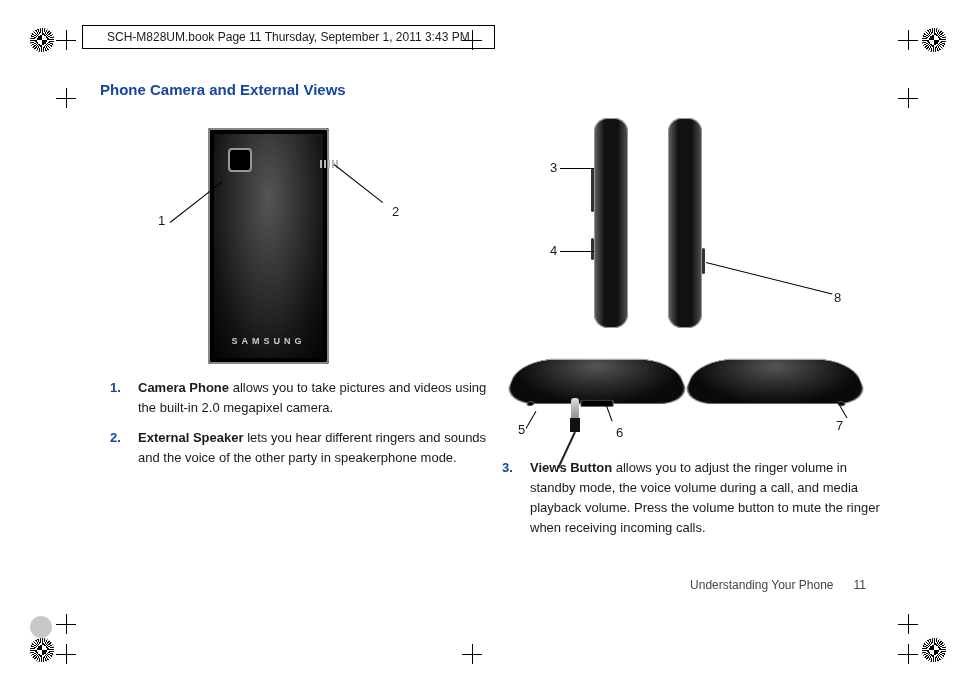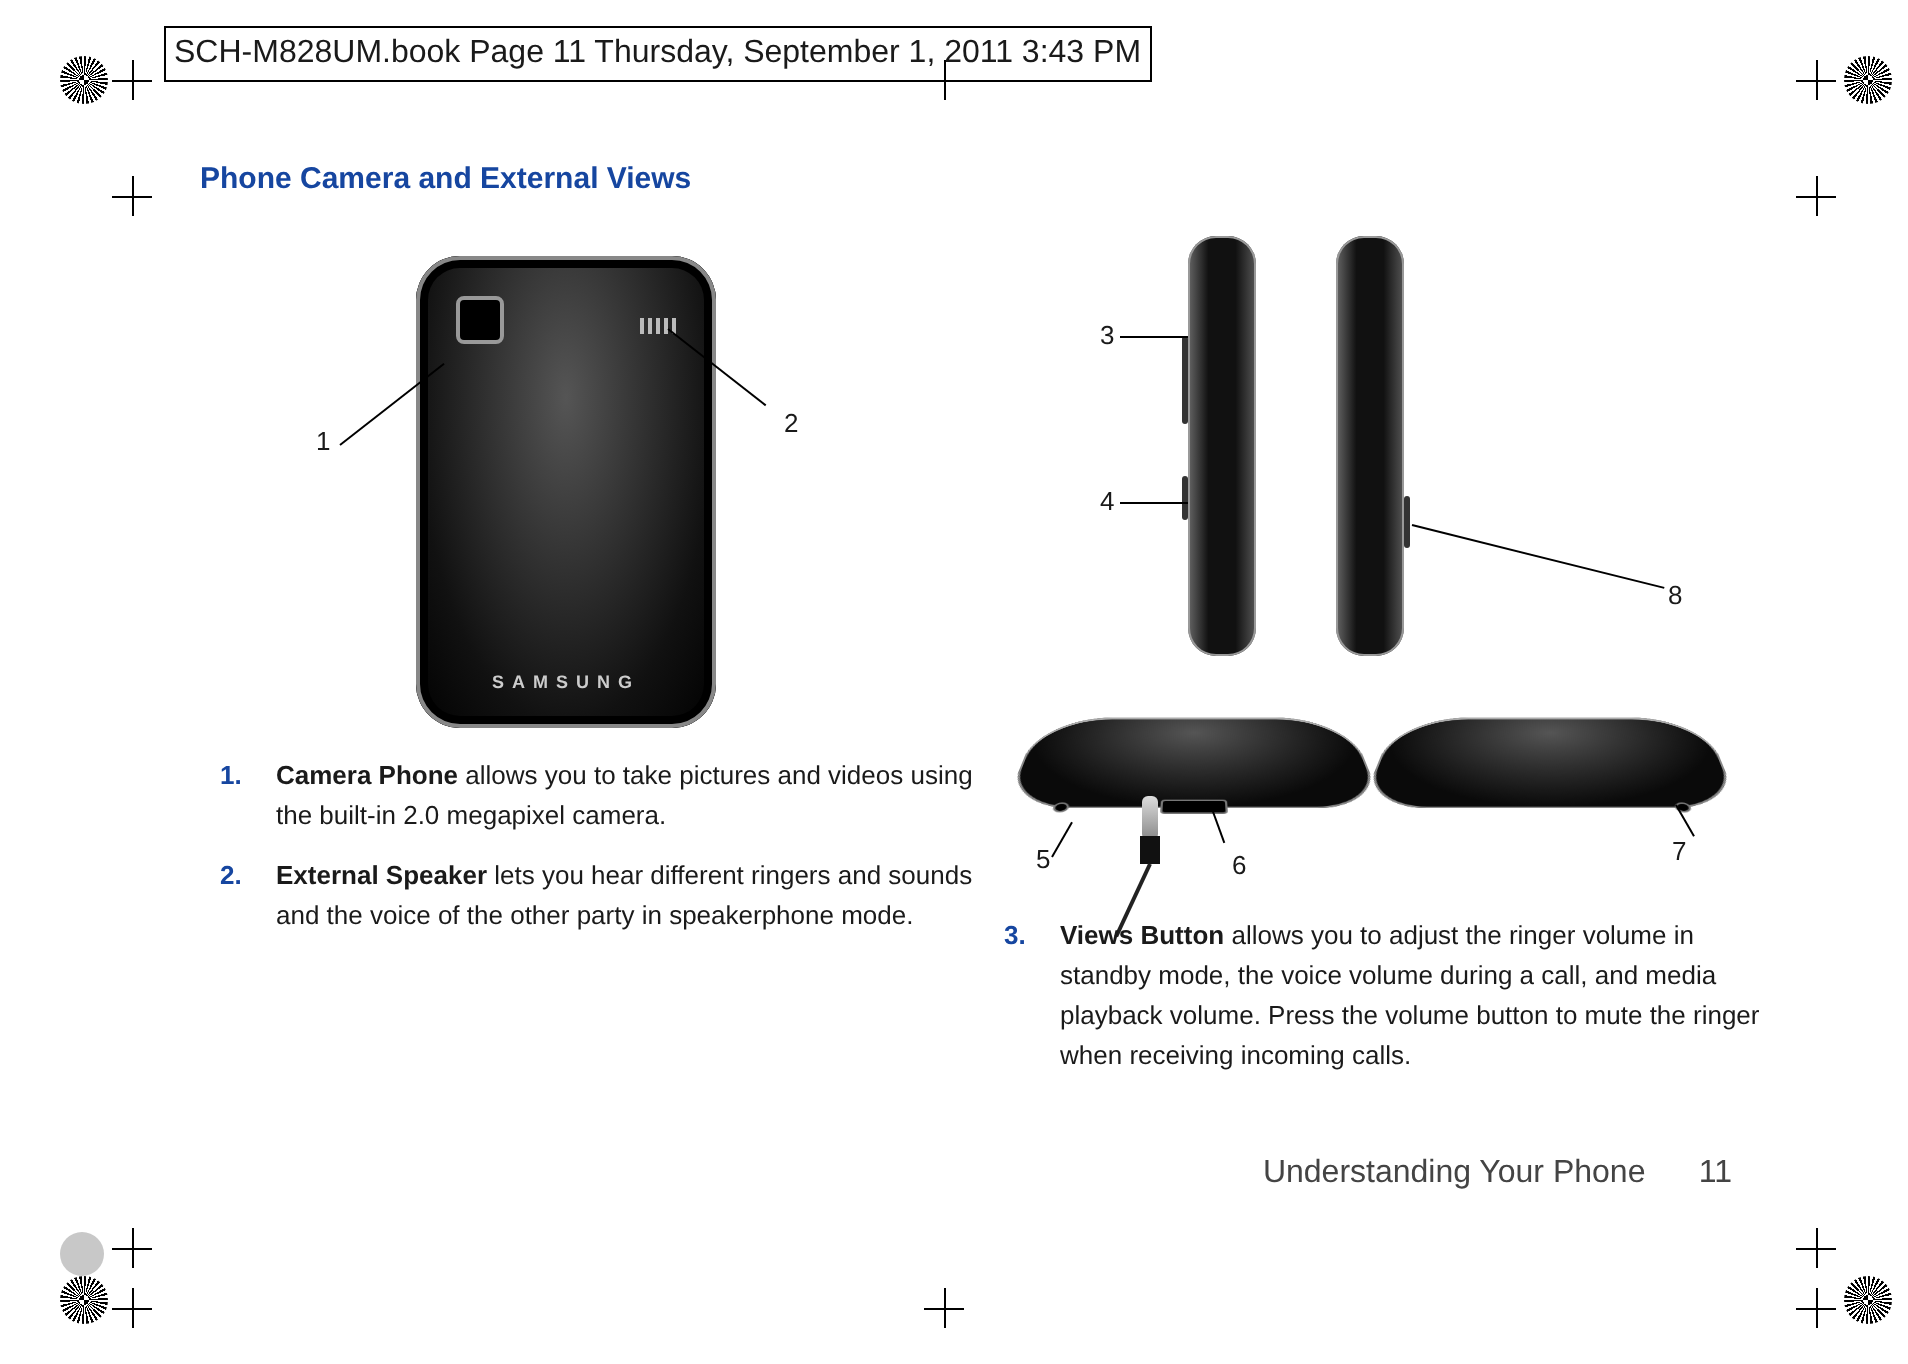--- a/index.html
+++ b/index.html
@@ -3,29 +3,29 @@
 <meta charset="utf-8">
 <style>
   html,body{margin:0;padding:0;width:954px;height:682px;background:#fff;font-family:Arial,Helvetica,sans-serif;color:#1a1a1a;position:relative;overflow:hidden}
   .cropmark{position:absolute;width:20px;height:20px}
   .cropmark:before,.cropmark:after{content:"";position:absolute;background:#000}
   .cropmark:before{width:20px;height:1px;top:10px;left:0}
   .cropmark:after{height:20px;width:1px;left:10px;top:0}
   .sunburst{position:absolute;width:24px;height:24px;border-radius:50%;
     background:repeating-conic-gradient(#000 0deg 6deg,#fff 6deg 12deg)}
   .greydot{position:absolute;width:22px;height:22px;border-radius:50%;background:#c8c8c8}
-  .header-line{position:absolute;border:1px solid #000;padding:4px 4px;font-size:16px;left:82px;top:13px}
+  .header-line{position:absolute;border:1px solid #000;padding:4px 24px;font-size:12px;left:82px;top:25px}
   .section-title{position:absolute;color:#1646a0;font-weight:bold;font-size:15px}
   .col{position:absolute;width:380px;font-size:13px;line-height:1.55}
   ol.callouts{list-style:none;padding:0;margin:0}
   ol.callouts li{margin:0 0 10px 0;padding-left:28px;position:relative}
   ol.callouts li .num{position:absolute;left:0;font-weight:bold;color:#1646a0}
   ol.callouts li .bold-term{font-weight:bold}
-  .footer{position:absolute;font-size:16px;color:#444}
-  .phone-back{position:absolute;left:208px;top:128px;width:150px;height:236px;border-radius:22px;
+  .footer{position:absolute;font-size:12px;color:#444}
+  .phone-back{position:absolute;left:208px;top:128px;width:121px;height:236px;border-radius:3px;
     background:radial-gradient(ellipse at 50% 30%,#555 0%,#111 70%,#000 100%);box-shadow:inset 0 0 0 2px #888,inset 0 0 0 6px #000}
   .camera-lens{position:absolute;left:20px;top:20px;width:20px;height:20px;background:#000;border:2px solid #999;border-radius:4px}
   .speaker-grill{position:absolute;left:112px;top:26px;width:20px;height:10px}
   .speaker-grill span{display:inline-block;width:2px;height:8px;background:#bbb;margin-right:2px}
   .brand{position:absolute;bottom:18px;width:100%;text-align:center;color:#ccc;font-size:9px;letter-spacing:4px;font-weight:bold}
   .callout-label{position:absolute;font-size:13px}
   .leader{position:absolute;background:#000;height:1px;transform-origin:left center}
   .side-phone{position:absolute;width:34px;height:210px;border-radius:14px;
     background:linear-gradient(90deg,#666 0%,#111 30%,#111 70%,#555 100%);box-shadow:inset 0 0 0 1px #999}
   .side-phone .btn{position:absolute;left:-3px;width:3px;background:#333;border-radius:2px}

